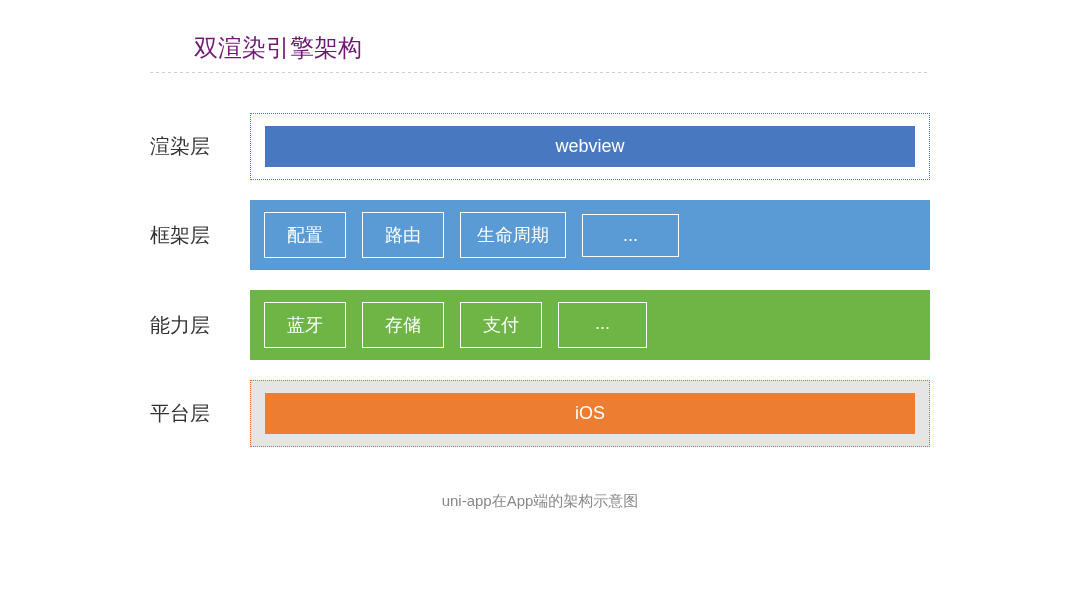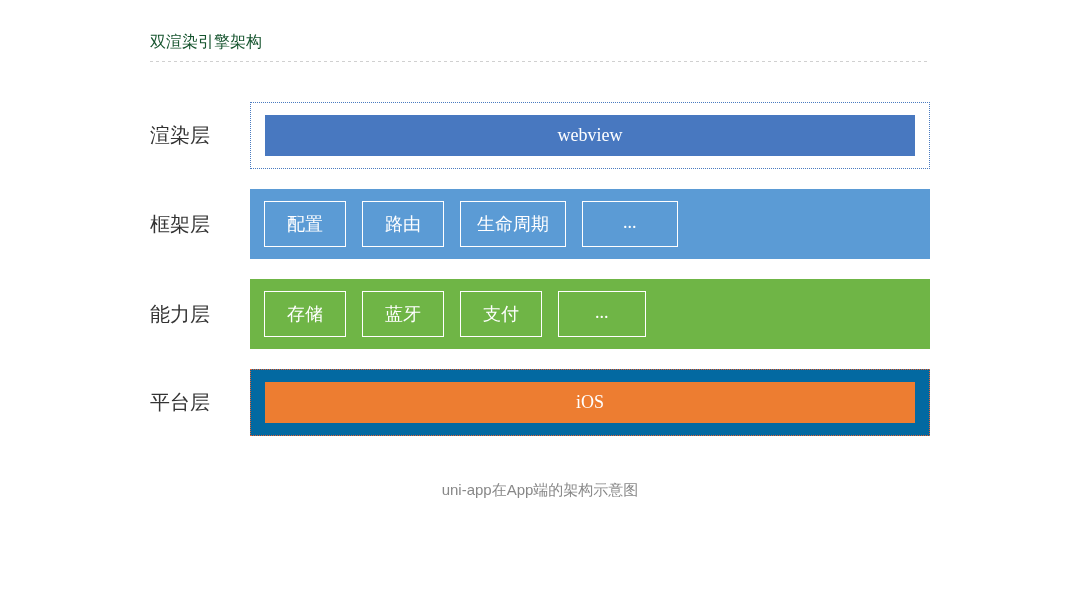--- a/index.html
+++ b/index.html
@@ -4,24 +4,25 @@
   <style>
     * { margin: 0; padding: 0; box-sizing: border-box; }
     body {
       width: 1080px;
       height: 608px;
       background: #ffffff;
       font-family: "PingFang SC", "Microsoft YaHei", sans-serif;
       padding: 32px 150px 0 150px;
     }
     .title {
-      color: #14532d;
-      font-size: 16px;
+      color: #701a75;
+      font-size: 24px;
       font-weight: 400;
       margin-bottom: 8px;
+      margin-left: 44px;
     }
     .title-divider {
       height: 1px;
       background: linear-gradient(to right, #d0d0d0 50%, transparent 50%);
       background-size: 6px 1px;
       margin-bottom: 40px;
     }
     .diagram {
       display: flex;
       flex-direction: column;
@@ -37,39 +38,39 @@
       font-size: 20px;
       color: #333;
       text-align: left;
       flex-shrink: 0;
     }
     .layer-box {
       flex: 1;
       padding: 12px 14px;
       display: flex;
       gap: 16px;
-      font-family: Liberation Serif, serif;
     }
     
     .render-layer {
       border: 1.5px dotted #4a7bc0;
       background: #ffffff;
     }
     .render-layer .item {
       flex: 1;
       background: #4878c0;
       color: #ffffff;
       font-size: 18px;
       text-align: center;
       padding: 10px 0;
     }
     
     .framework-layer {
       background: #5b9bd5;
       justify-content: flex-start;
+      align-items: center;
     }
     .framework-layer .item {
       border: 1.5px solid #ffffff;
       color: #ffffff;
       font-size: 18px;
       padding: 10px 22px;
       text-align: center;
     }
     .framework-layer .item-wide { padding: 10px 16px; }
     .framework-layer .item-dots { padding: 10px 40px; }
@@ -82,21 +83,21 @@
       border: 1.5px solid #ffffff;
       color: #ffffff;
       font-size: 18px;
       padding: 10px 22px;
       text-align: center;
     }
     .capability-layer .item-dots { padding: 10px 36px; }
     
     .platform-layer {
       border: 1.5px dotted #e8612f;
-      background: #0369a1;
+      background: #e5e5e5;
       flex-direction: column;
     }
     .platform-layer .item {
       flex: 1;
       background: #ed7d31;
       color: #ffffff;
       font-size: 18px;
       text-align: center;
       padding: 10px 0;
     }
@@ -128,22 +129,22 @@
       <div class="item">配置</div>
       <div class="item">路由</div>
       <div class="item item-wide">生命周期</div>
       <div class="item item-dots">...</div>
     </div>
   </div>
 
   <div class="layer-row">
     <div class="layer-label">能力层</div>
     <div class="layer-box capability-layer">
+      <div class="item">蓝牙</div>
       <div class="item">存储</div>
-      <div class="item">蓝牙</div>
       <div class="item">支付</div>
       <div class="item item-dots">...</div>
     </div>
   </div>
 
   <div class="layer-row">
     <div class="layer-label">平台层</div>
     <div class="layer-box platform-layer">
       <div class="item">iOS</div>
     </div>

